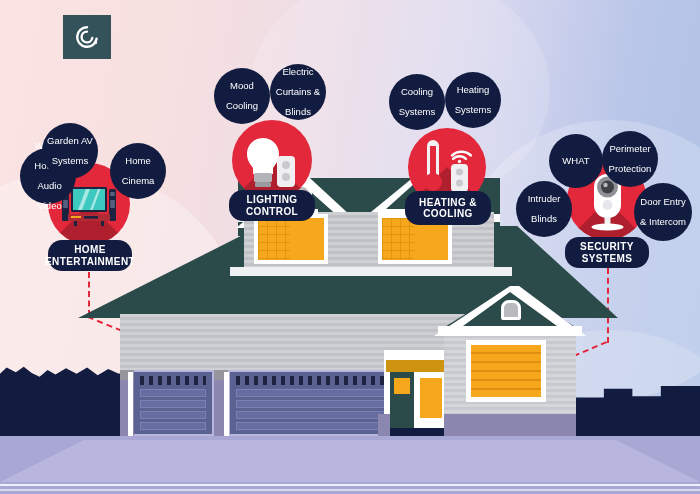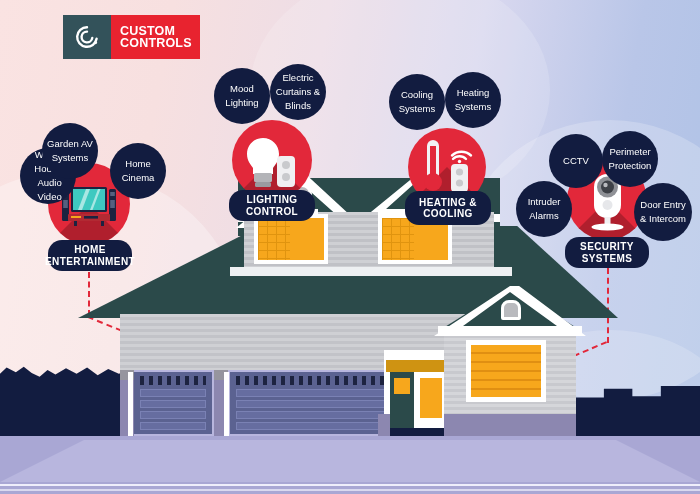--- a/index.html
+++ b/index.html
@@ -32,21 +32,21 @@
 
   
   .cluster{position:absolute;}
   .hub{position:absolute;border-radius:50%;background:#e2283a;overflow:hidden;}
   .hub .longshadow{position:absolute;left:50%;top:50%;width:160%;height:160%;
     background:rgba(0,0,0,.22);transform-origin:0 0;transform:rotate(45deg);}
   .hub .art{position:absolute;inset:0;}
 
   .bubble{position:absolute;border-radius:50%;background:#121c40;color:#fff;
     display:flex;align-items:center;justify-content:center;text-align:center;
-    font-size:9.5px;line-height:14px;padding:3px;box-sizing:border-box;}
+    font-size:9.5px;line-height:20px;padding:3px;box-sizing:border-box;}
 
   .pill{position:absolute;background:#121c40;color:#fff;border-radius:14px;
     display:flex;align-items:center;justify-content:center;text-align:center;
     font-weight:bold;font-size:10px;line-height:11.5px;letter-spacing:.4px;padding:3px 10px;box-sizing:border-box;}
 
   
   .dash{position:absolute;}
   .dash-v{border-left:2.5px dashed #e2283a;}
   .dash-d{border-top:2.5px dashed #e2283a;transform-origin:0 0;}
 
@@ -155,24 +155,20 @@
   <div class="blob blob-d"></div>
   <div class="blob blob-e"></div>
 
   <div class="header">
     <div class="logo-mark">
       <svg width="26" height="26" viewBox="0 0 26 26">
         <path d="M13 3.2a9.8 9.8 0 1 0 9.6 11.6" fill="none" stroke="#fff" stroke-width="2.4" stroke-linecap="round"></path>
         <path d="M13 7.6a5.4 5.4 0 1 0 5.3 6.3" fill="none" stroke="#fff" stroke-width="2.4" stroke-linecap="round"></path>
         <circle cx="21.4" cy="18.6" r="1.7" fill="#fff"></circle>
       </svg>
-    </div>
-    <div class="logo-word">
-      <span>CUSTOM</span>
-      <span>CONTROLS</span>
     </div>
   </div>
 
   <div class="dash dash-v" style="left:88px;top:272px;height:44px;"></div>
   <div class="dash dash-d" style="left:88px;top:316px;width:108px;transform:rotate(22deg);"></div>
 
   <div class="dash dash-v" style="left:272px;top:222px;height:52px;"></div>
 
   <div class="dash dash-v" style="left:447px;top:222px;height:62px;"></div>
 
@@ -324,21 +320,21 @@
           <rect x="22" y="53" width="18" height="9" rx="1.5" fill="#b3b4b8"></rect>
           <rect x="23" y="62" width="16" height="5" rx="1.5" fill="#9a9ba0"></rect>
           <rect x="45" y="36" width="18" height="31" rx="4" fill="#f0f0f2"></rect>
           <circle cx="54" cy="45" r="4" fill="#c9cacd"></circle>
           <circle cx="54" cy="57" r="4" fill="#c9cacd"></circle>
         </svg>
       </div>
     </div>
     <div class="bubble" style="left:214px;top:68px;width:56px;height:56px;">
       <span class="bindtxt">Mood
-Lighting</span>
+Cooling</span>
     </div>
     <div class="bubble" style="left:270px;top:64px;width:56px;height:56px;">
       <span class="bindtxt">Electric
 Curtains &amp;
 Blinds</span>
     </div>
     <div class="pill" style="left:229px;top:190px;width:86px;height:31px;">
       <span class="bindtxt">LIGHTING
 CONTROL</span>
     </div>
@@ -386,29 +382,29 @@
           <circle cx="40.5" cy="27" r="10.5" fill="#8f9196"></circle>
           <circle cx="40.5" cy="27" r="6.5" fill="#3e4147"></circle>
           <circle cx="38.5" cy="25" r="2.2" fill="#b9babe"></circle>
           <circle cx="40.5" cy="45" r="5" fill="#e6e7ea"></circle>
           <rect x="37.5" y="57" width="6" height="9" fill="#f0f0f2"></rect>
           <ellipse cx="40.5" cy="67" rx="16" ry="3.6" fill="#fff"></ellipse>
         </svg>
       </div>
     </div>
     <div class="bubble" style="left:549px;top:134px;width:54px;height:54px;">
-      <span class="bindtxt">CCTV</span>
+      <span class="bindtxt">WHAT</span>
     </div>
     <div class="bubble" style="left:602px;top:131px;width:56px;height:56px;">
       <span class="bindtxt">Perimeter
 Protection</span>
     </div>
     <div class="bubble" style="left:516px;top:181px;width:56px;height:56px;">
       <span class="bindtxt">Intruder
-Alarms</span>
+Blinds</span>
     </div>
     <div class="bubble" style="left:634px;top:183px;width:58px;height:58px;">
       <span class="bindtxt">Door Entry
 &amp; Intercom</span>
     </div>
     <div class="pill" style="left:565px;top:237px;width:84px;height:31px;">
       <span class="bindtxt">SECURITY
 SYSTEMS</span>
     </div>
   </div>

